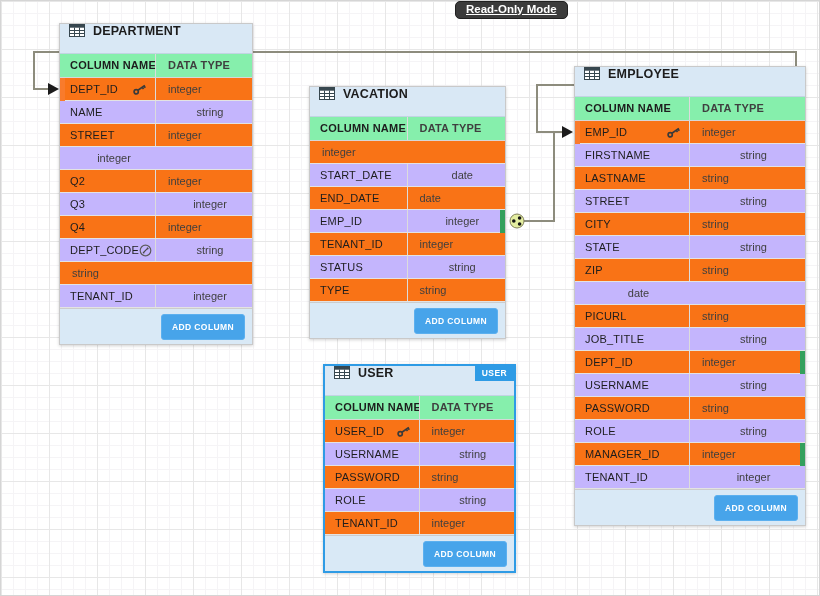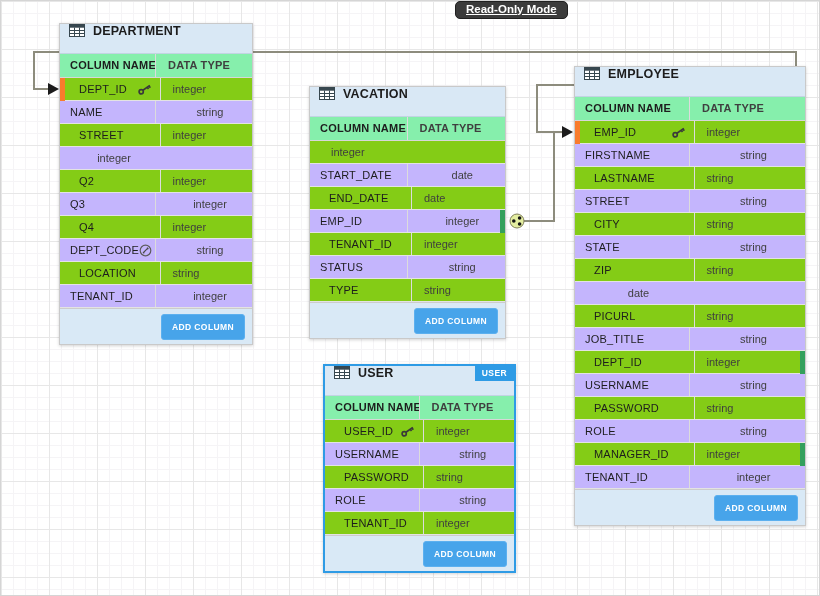--- a/index.html
+++ b/index.html
@@ -31,21 +31,21 @@
     height:30px; background:#d9e8f5; display:flex; align-items:flex-start;
     padding:0 9px; border-bottom:1px solid #c2d4e2;
   }
   .tbl-title { font-size:12.5px; font-weight:bold; color:#1c1c1c; margin-left:8px; letter-spacing:.2px; }
   .colhead {
     height:24px; background:#86efac; display:flex; font-size:11px; font-weight:bold;
     color:#3a3a3a; border-bottom:1px solid #d7d7d7; letter-spacing:.2px;
   }
   .colhead .cell { line-height:23px; }
   .row { position:relative; height:23px; display:flex; font-size:11px; border-bottom:1px solid #e3e3e3; }
-  .row.odd  { background:#84cc16;padding-left:9px; }
+  .row.odd  { background:#f97316; }
   .row.even { background:#c4b5fd;text-align:center; }
   .cell { line-height:23px; white-space:nowrap; overflow:hidden; }
   .cell.name { width:50%; padding-left:10px; color:#1d1d1d; border-right:1px solid #dcdcdc;
                display:flex; align-items:center; letter-spacing:.2px; }
   .cell.type { width:50%; padding-left:12px; color:#3f3f3f; }
   .row .inline-icon { margin-left:auto; margin-right:8px; flex:0 0 auto; }
   .marker-left  { position:absolute; left:0;  top:0; width:5px; height:23px; background:#f97b2c; }
   .marker-right { position:absolute; right:0; top:0; width:5px; height:23px; background:#33a05c; }
   .tbl-footer {
     height:36px; background:#d9e9f6; border-top:1px solid #cccccc;
@@ -167,23 +167,20 @@
           <div class="cell name">
             <span>DEPT_CODE</span>
             <svg class="inline-icon" width="13" height="13" viewBox="0 0 13 13">
               <circle cx="6.5" cy="6.5" r="5.3" fill="none" stroke="#5c5c5c" stroke-width="1.2"></circle>
               <path d="M4 9 L8.8 4.2 M4 9 L5.4 8.6 M8 3.6 L9.4 5" stroke="#4a4a4a" stroke-width="1.1" fill="none"></path>
             </svg>
           </div>
           <div class="cell type">string</div>
         </div>
         <div class="row odd">
-          <div class="cell name">
-            <span>LOCATION</span>
-          </div>
           <div class="cell type">string</div>
         </div>
         <div class="row even">
           <div class="cell name">
             <span>TENANT_ID</span>
           </div>
           <div class="cell type">integer</div>
         </div>
       </div>
     <div class="tbl-footer">

